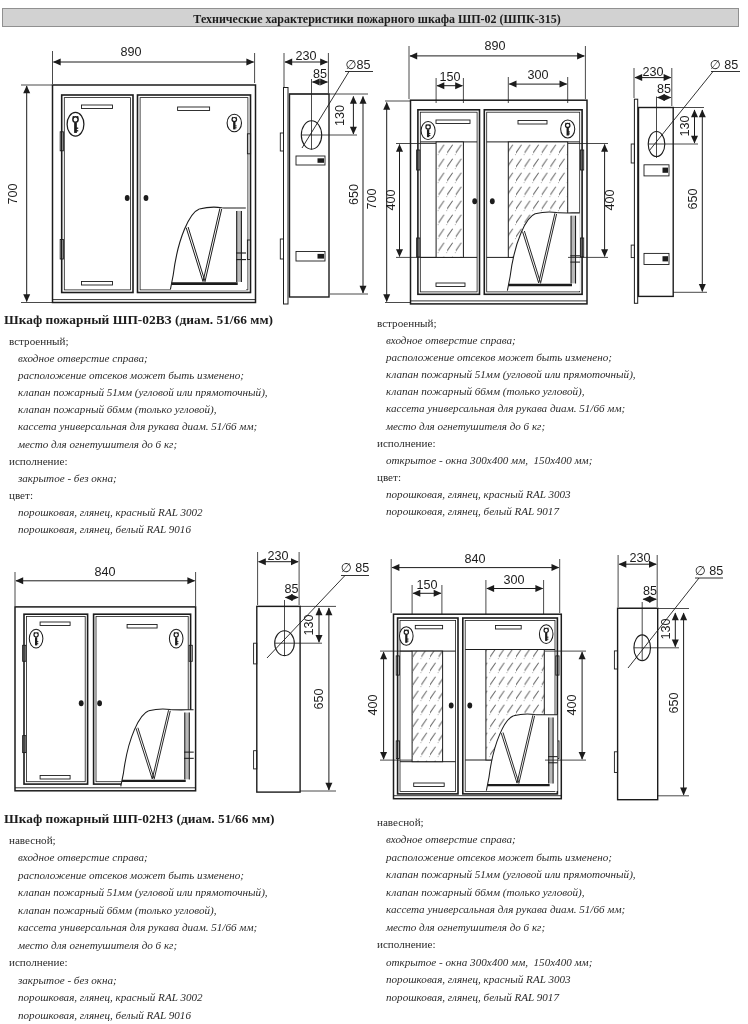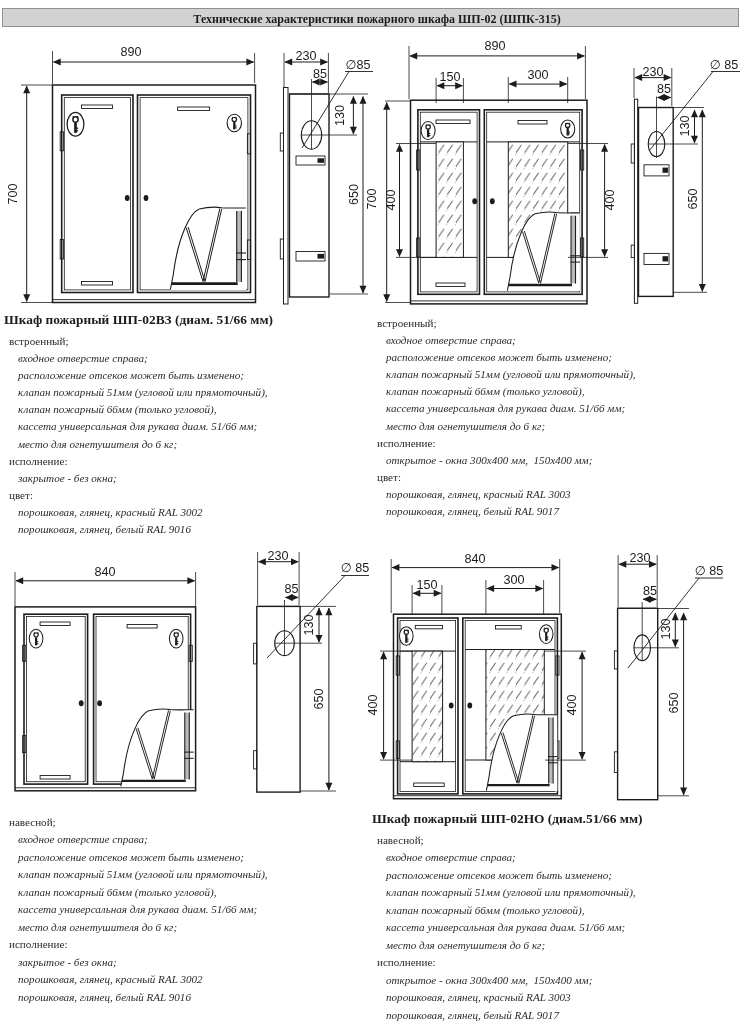--- a/index.html
+++ b/index.html
@@ -565,37 +565,37 @@
   <div class="l i2">место для огнетушителя до 6 кг;</div>
   <div class="l i1">исполнение:</div>
   <div class="l i2">открытое - окна 300х400 мм,&nbsp; 150х400 мм;</div>
   <div class="l i1">цвет:</div>
   <div class="l i2">порошковая, глянец, красный RAL 3003</div>
   <div class="l i2">порошковая, глянец, белый RAL 9017</div>
 </div>
 
 <div class="tb tbB" style="left:4px;top:810px;">
 
+  <div class="h">Шкаф пожарный ШП-02НЗ (диам. 51/66 мм)</div>
 
   <div class="l i1 bl1">навесной;</div>
   <div class="l i2">входное отверстие справа;</div>
   <div class="l i2">расположение отсеков может быть изменено;</div>
   <div class="l i2">клапан пожарный 51мм (угловой или прямоточный),</div>
   <div class="l i2">клапан пожарный 66мм (только угловой),</div>
   <div class="l i2">кассета универсальная для рукава диам. 51/66 мм;</div>
   <div class="l i2">место для огнетушителя до 6 кг;</div>
   <div class="l i1">исполнение:</div>
   <div class="l i2">закрытое - без окна;</div>
   <div class="l i2">порошковая, глянец, красный RAL 3002</div>
   <div class="l i2">порошковая, глянец, белый RAL 9016</div>
 </div>
 
 <div class="tb tbB" style="left:372px;top:810px;">
 
-  <div class="h">Шкаф пожарный ШП-02НО (диам.51/66 мм)</div>
 
   <div class="l i1 bl1">навесной;</div>
   <div class="l i2">входное отверстие справа;</div>
   <div class="l i2">расположение отсеков может быть изменено;</div>
   <div class="l i2">клапан пожарный 51мм (угловой или прямоточный),</div>
   <div class="l i2">клапан пожарный 66мм (только угловой),</div>
   <div class="l i2">кассета универсальная для рукава диам. 51/66 мм;</div>
   <div class="l i2">место для огнетушителя до 6 кг;</div>
   <div class="l i1">исполнение:</div>
   <div class="l i2">открытое - окна 300х400 мм,&nbsp; 150х400 мм;</div>

